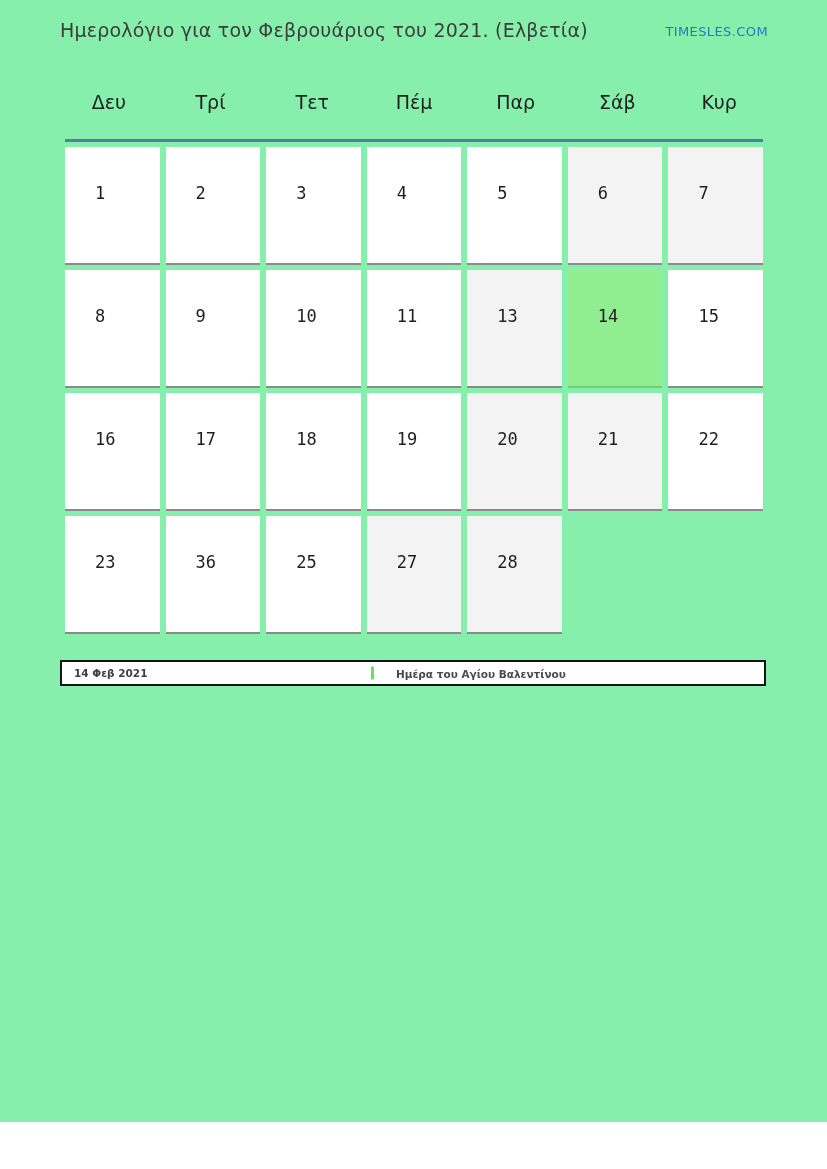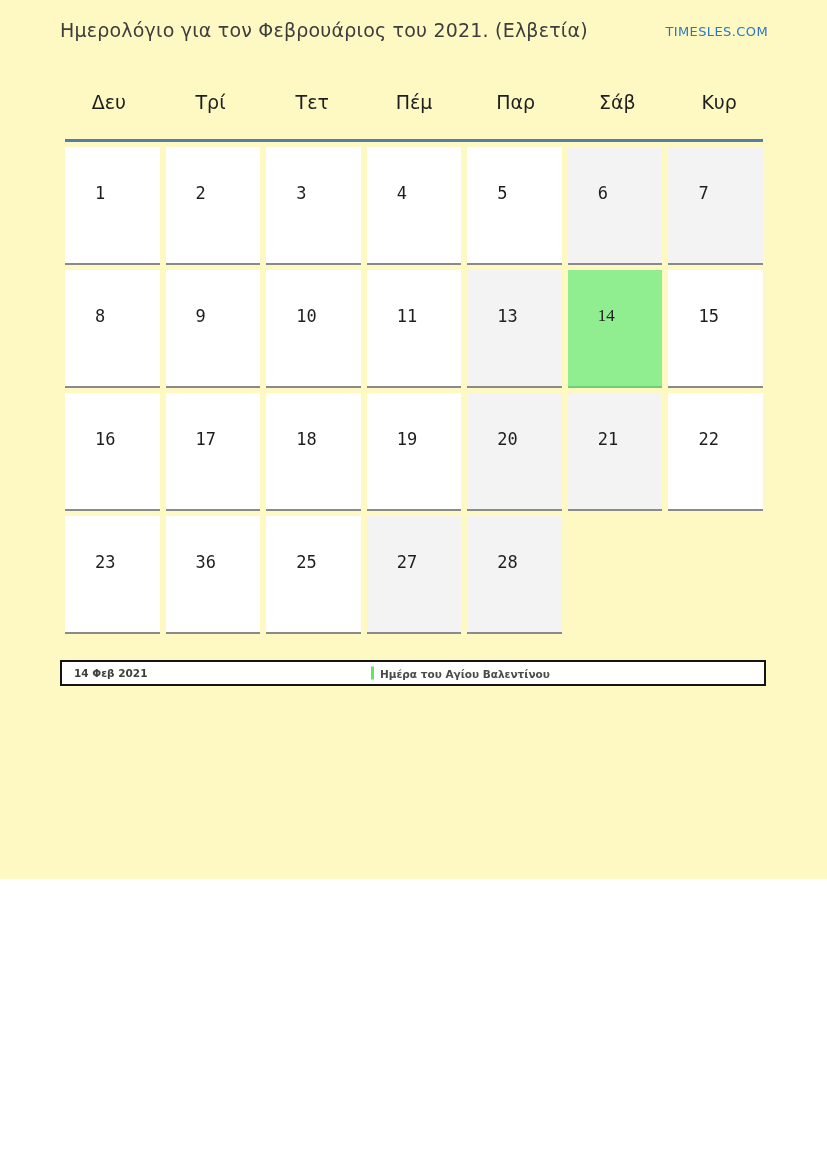--- a/index.html
+++ b/index.html
@@ -1,20 +1,20 @@
 <!DOCTYPE html>
 <html style="--accent: #567ca8; --brand: #2878be; --title_text: #3d3d3d; --day_text: #1e1e1e; --weekend_bg: #f3f3f3; --holiday_bg: #90ee90; --holiday_border: #70cf70; --cell_border: #8a8a8a; --marker: #5fe55f;"><head>
 <meta charset="utf-8">
 <style>
   html, body { margin: 0; padding: 0; background: #ffffff; }
   .page {
     position: relative;
     width: 827px;
-    height: 879px;
-    background: #fef9c3;
+    height: 1122px;
+    background: #86efac;
     font-family: "DejaVu Sans", "Liberation Sans", sans-serif;
     overflow: hidden;
   }
 
   
   .title {
     position: absolute;
     left: 60px;
     top: 19px;
     margin: 0;
@@ -80,21 +80,20 @@
     padding-left: 30px;
     font-family: "DejaVu Sans Mono", "Liberation Mono", monospace;
     font-size: 17px;
     color: var(--day_text, #1e1e1e);
     background: #ffffff;
   }
   .cell.weekend { background: var(--weekend_bg, #f3f3f3); }
   .cell.holiday {
     background: var(--holiday_bg, #90ee90);
     border-bottom-color: var(--holiday_border, #70cf70);
-    font-family: Liberation Serif, serif;
   }
 
   
   .legend {
     position: absolute;
     left: 60px;
     top: 660px;
     width: 706px;
     height: 26px;
     border: 2px solid #141414;
@@ -111,21 +110,21 @@
     color: #3f3f3f;
     white-space: nowrap;
   }
   .legend-event {
     position: absolute;
     left: 309px;
     top: 50%;
     transform: translateY(-50%);
     display: flex;
     align-items: center;
-    gap: 6px;
+    gap: 22px;
     white-space: nowrap;
   }
   .marker {
     display: inline-block;
     width: 3px;
     height: 13px;
     background: var(--marker, #5fe55f);
   }
   .legend-event-label {
     font-size: 10.5px;

